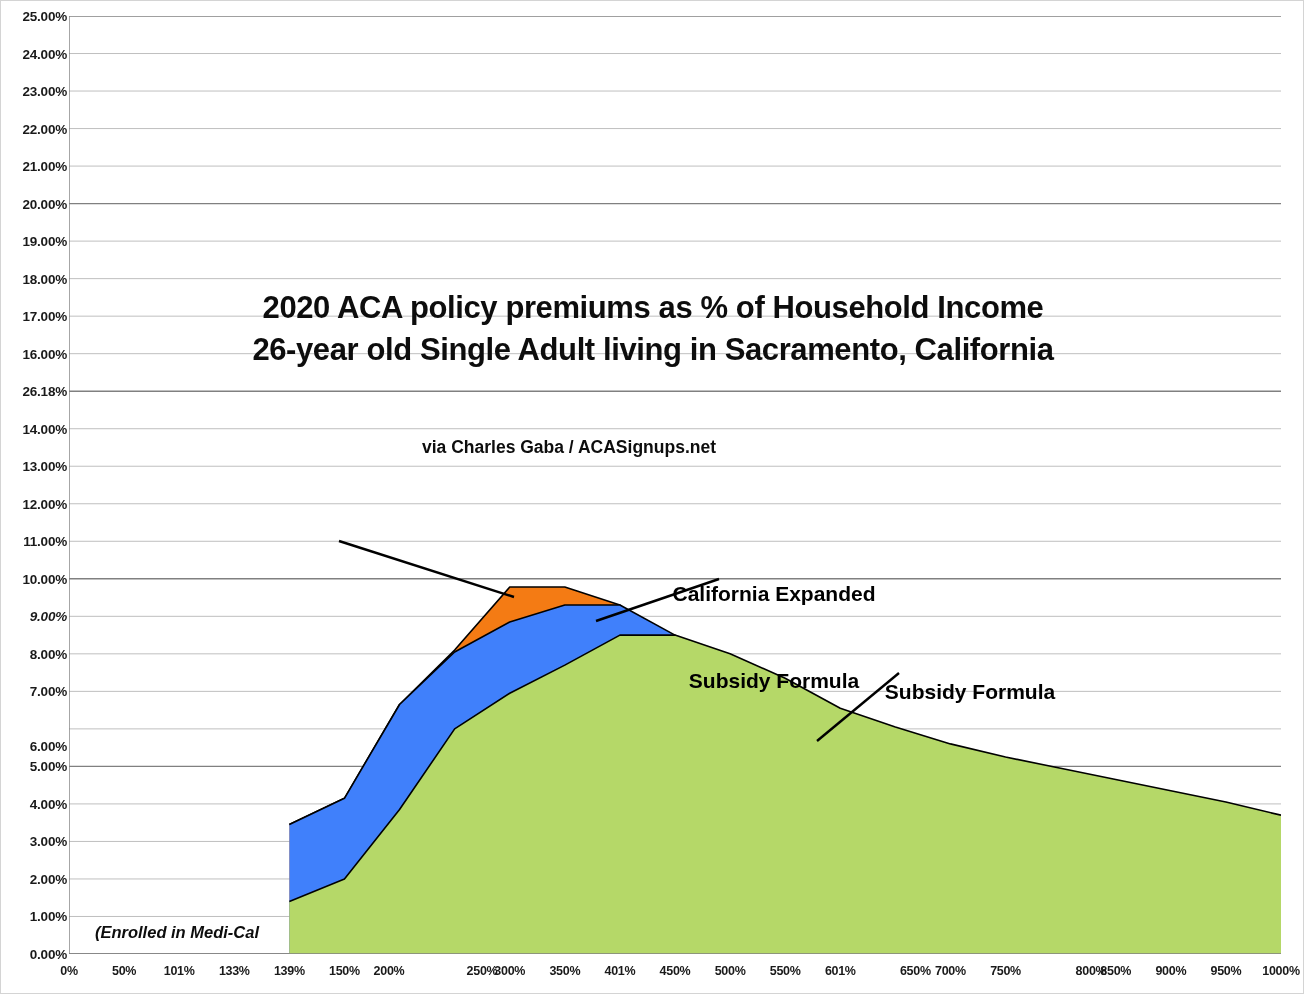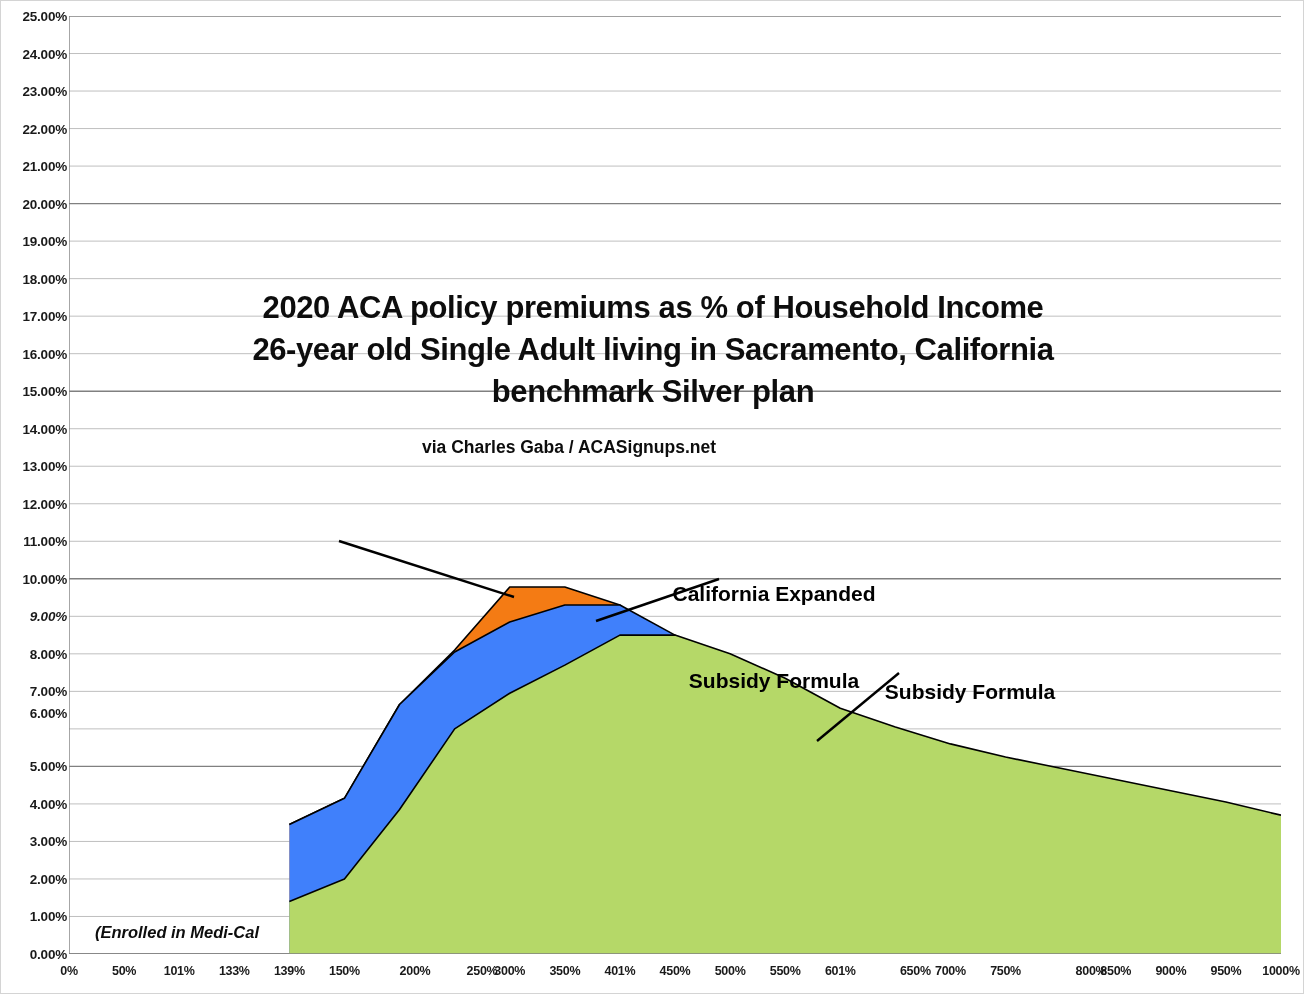--- a/index.html
+++ b/index.html
@@ -102,30 +102,30 @@
 
 <div id="chart-root">
 
   <div id="yaxis">
       <div class="ylabel" style="top: 953px;">0.00%</div>
       <div class="ylabel" style="top: 915.48px;">1.00%</div>
       <div class="ylabel" style="top: 877.96px;">2.00%</div>
       <div class="ylabel" style="top: 840.44px;">3.00%</div>
       <div class="ylabel" style="top: 802.92px;">4.00%</div>
       <div class="ylabel" style="top: 765.4px;">5.00%</div>
-      <div class="ylabel" style="top: 712px;">6.00%</div>
+      <div class="ylabel" style="top: 745px;">6.00%</div>
       <div class="ylabel" style="top: 690.36px;">7.00%</div>
       <div class="ylabel" style="top: 652.84px;">8.00%</div>
       <div class="ylabel" style="top: 615.32px; font-style: italic;">9.00%</div>
       <div class="ylabel" style="top: 577.8px;">10.00%</div>
       <div class="ylabel" style="top: 540.28px;">11.00%</div>
       <div class="ylabel" style="top: 502.76px;">12.00%</div>
       <div class="ylabel" style="top: 465.24px;">13.00%</div>
       <div class="ylabel" style="top: 427.72px;">14.00%</div>
-      <div class="ylabel" style="top: 390.2px;">15.00%</div>
+      <div class="ylabel" style="top: 390.2px;">26.18%</div>
       <div class="ylabel" style="top: 352.68px;">16.00%</div>
       <div class="ylabel" style="top: 315.16px;">17.00%</div>
       <div class="ylabel" style="top: 277.64px;">18.00%</div>
       <div class="ylabel" style="top: 240.12px;">19.00%</div>
       <div class="ylabel" style="top: 202.6px;">20.00%</div>
       <div class="ylabel" style="top: 165.08px;">21.00%</div>
       <div class="ylabel" style="top: 127.56px;">22.00%</div>
       <div class="ylabel" style="top: 90.04px;">23.00%</div>
       <div class="ylabel" style="top: 52.52px;">24.00%</div>
       <div class="ylabel" style="top: 15px;">25.00%</div>
@@ -193,21 +193,21 @@
       </svg>
   </div>
 
   <div id="xaxis">
       <div class="xlabel" style="left: 0px;">0%</div>
       <div class="xlabel" style="left: 55.0909px;">50%</div>
       <div class="xlabel" style="left: 110.182px;">101%</div>
       <div class="xlabel" style="left: 165.273px;">133%</div>
       <div class="xlabel" style="left: 220.364px;">139%</div>
       <div class="xlabel" style="left: 275.455px;">150%</div>
-      <div class="xlabel" style="left: 346px;">200%</div>
+      <div class="xlabel" style="left: 320px;">200%</div>
       <div class="xlabel" style="left: 389px; margin-left: 24px;">250%</div>
       <div class="xlabel" style="left: 440.727px;">300%</div>
       <div class="xlabel" style="left: 495.818px;">350%</div>
       <div class="xlabel" style="left: 550.909px;">401%</div>
       <div class="xlabel" style="left: 606px;">450%</div>
       <div class="xlabel" style="left: 661.091px;">500%</div>
       <div class="xlabel" style="left: 716.182px;">550%</div>
       <div class="xlabel" style="left: 771.273px;">601%</div>
       <div class="xlabel" style="left: 826.364px; margin-left: 20px;">650%</div>
       <div class="xlabel" style="left: 881.455px;">700%</div>
@@ -215,21 +215,20 @@
       <div class="xlabel" style="left: 1022px;">800%</div>
       <div class="xlabel" style="left: 1046.73px;">850%</div>
       <div class="xlabel" style="left: 1101.82px;">900%</div>
       <div class="xlabel" style="left: 1156.91px;">950%</div>
       <div class="xlabel" style="left: 1212px;">1000%</div>
     </div>
 
   <div id="title-block">
     <div>2020 ACA policy premiums as % of Household Income</div>
     <div>26-year old Single Adult living in Sacramento, California</div>
-    <div>benchmark Silver plan</div>
   </div>
   <div id="subtitle">via Charles Gaba / ACASignups.net</div>
 
 
   <div class="anno" id="anno-ca">
     <div>California Expanded</div>
     <div>Subsidy Formula</div>
   </div>
 
   <div class="anno" id="anno-house">

